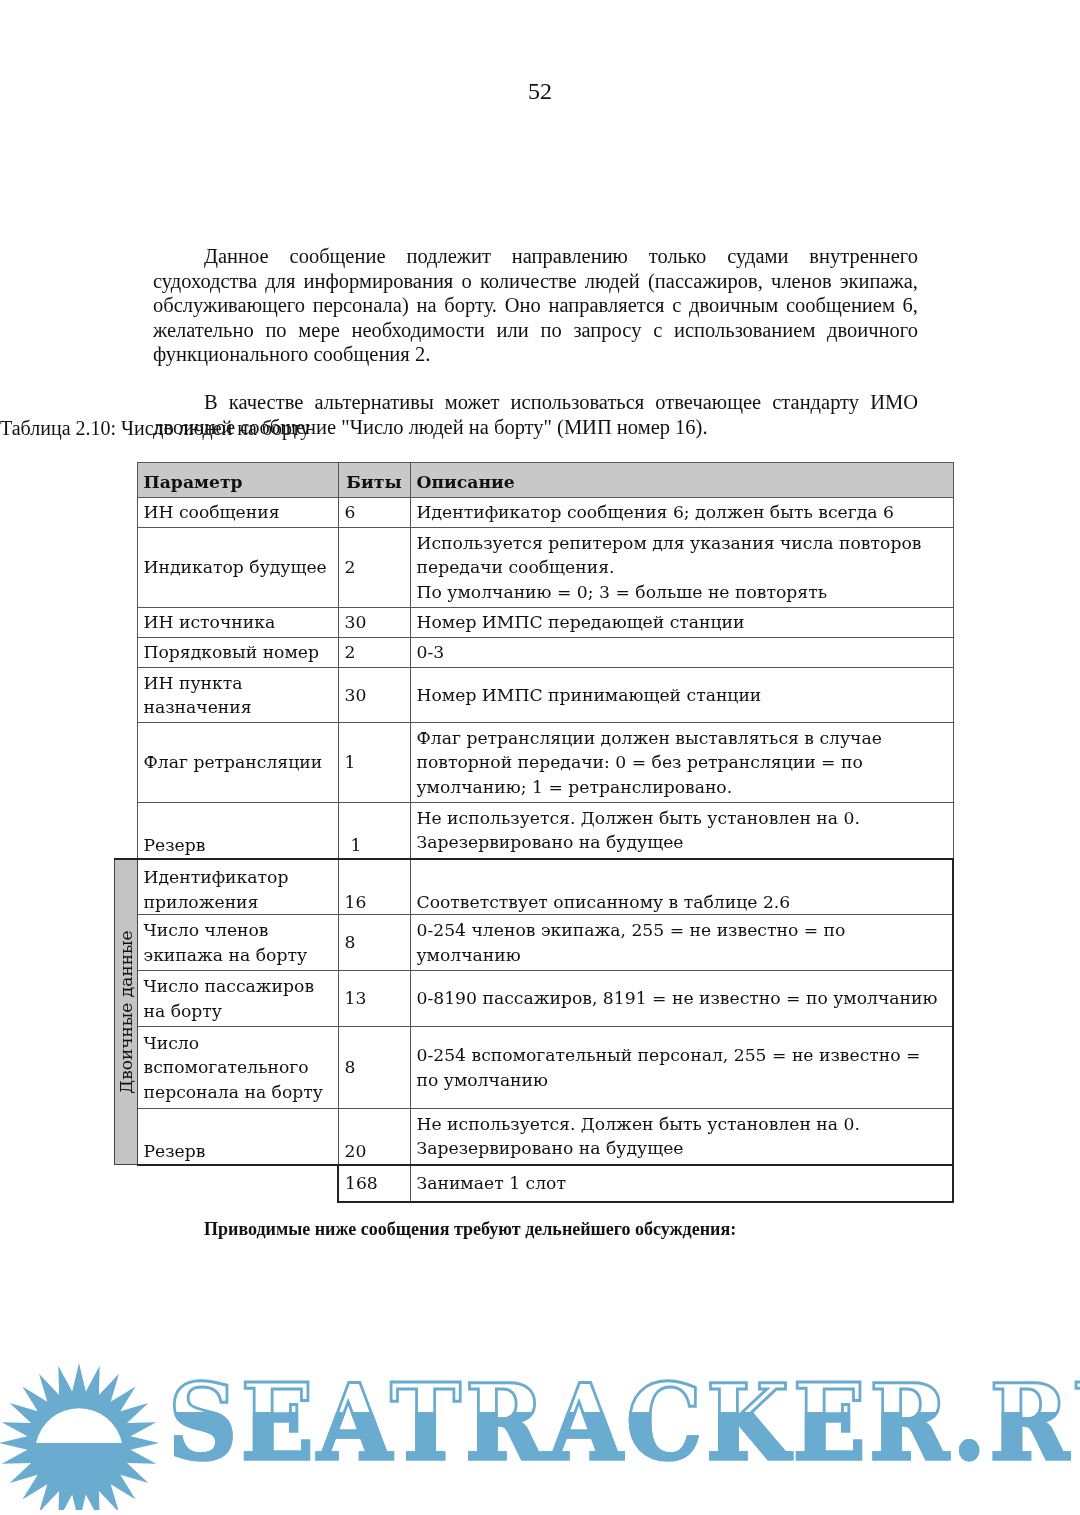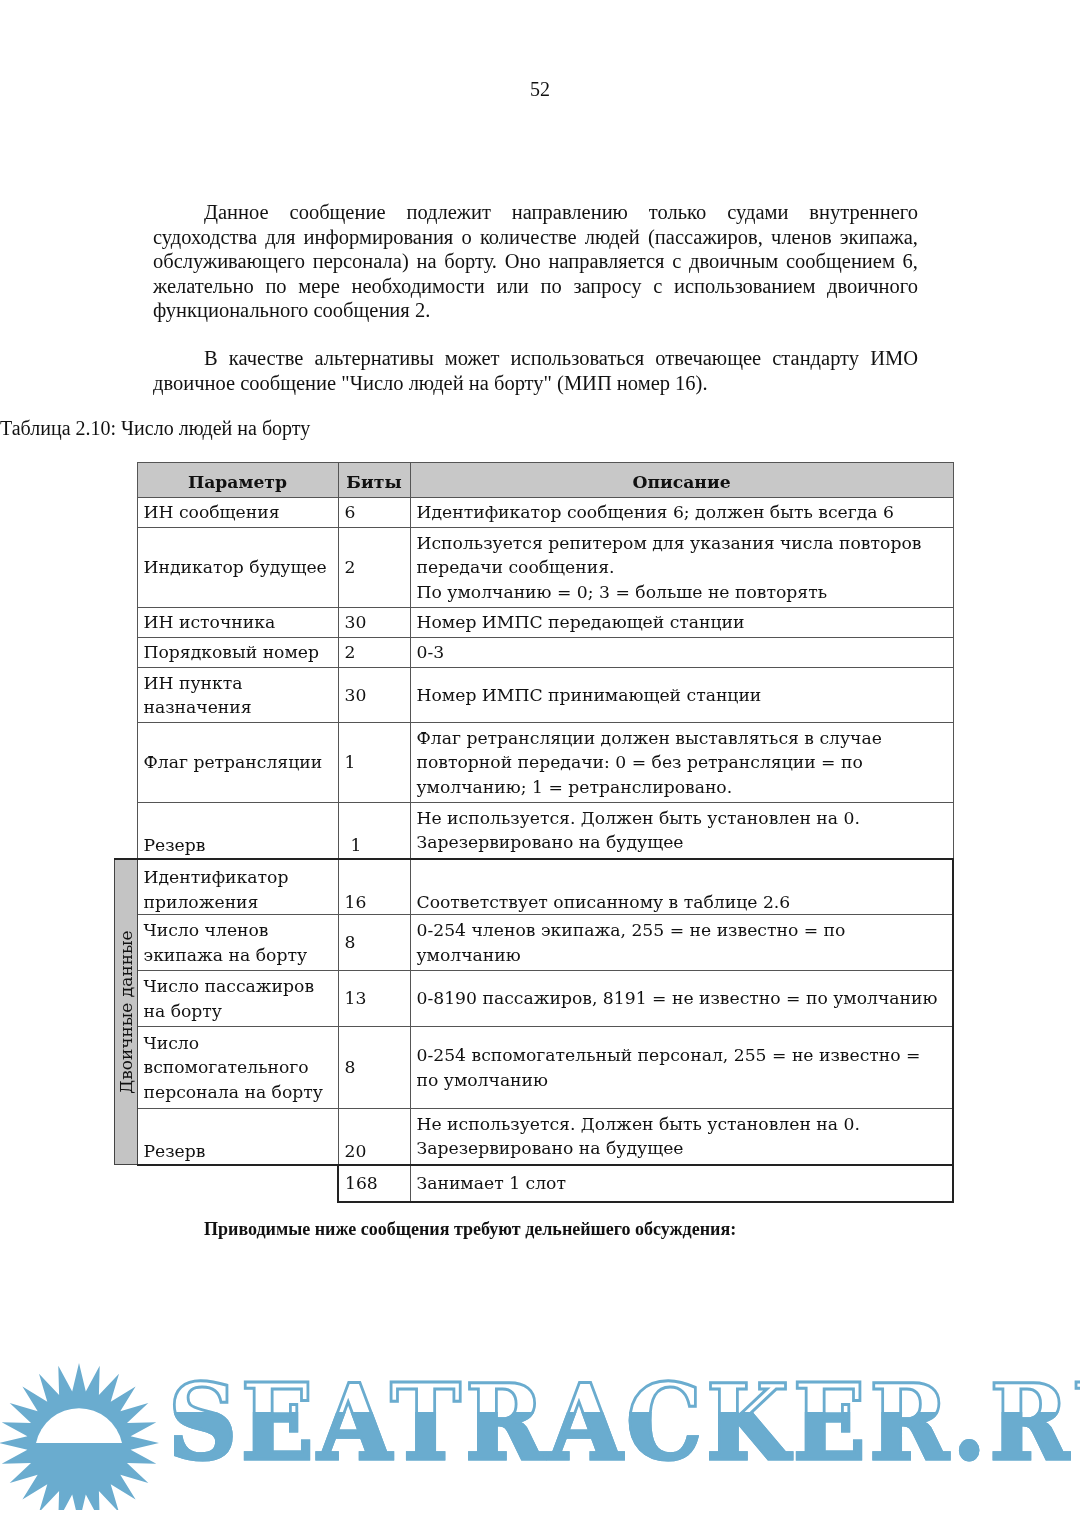--- a/index.html
+++ b/index.html
@@ -1,27 +1,27 @@
 <!DOCTYPE html>
 <html><head>
 <meta charset="utf-8">
 <style>
   html, body { margin: 0; padding: 0; background: #ffffff; }
   body { width: 1080px; height: 1515px; position: relative; overflow: hidden; color: #111; }
-  .page-number { position: absolute; top: 78px; left: 0; width: 1080px; text-align: center; font-family: "Liberation Serif", serif; font-size: 20px; }
+  .page-number { position: absolute; top: 78px; left: 0; width: 1080px; text-align: center; font-family: "Liberation Serif", serif; font-size: 24px; }
   .heading { position: absolute; top: 128px; left: 120px; width: 800px; font-family: "Liberation Serif", serif; font-weight: bold; font-size: 20.5px; line-height: 27px; }
   .heading .num { display: inline-block; width: 84px; }
   .heading .line2 { padding-left: 84px; }
-  .para { position: absolute; left: 153px; width: 765px; font-family: "Liberation Serif", serif; font-size: 20.5px; line-height: 24.6px; text-align: justify; text-indent: 51px; }
+  .para { position: absolute; left: 153px; width: 765px; font-family: "Liberation Serif", serif; font-size: 20.5px; line-height: 24.6px; text-align: justify; text-indent: 51px; margin-top: 44px; }
   .p1 { top: 200px; }
   .p2 { top: 346px; }
   .caption { position: absolute; top: 417px; left: 0; width: 1080px; text-align: left; font-family: "Liberation Serif", serif; font-size: 20px; }
   table.spec { position: absolute; top: 462px; left: 114px; border-collapse: collapse; font-family: "DejaVu Serif", serif; font-size: 17.2px; }
   table.spec td { border: 1px solid #555; padding: 0 6px; vertical-align: middle; line-height: 24.5px; }
-  table.spec tr.hdr td { background: #c8c8c8; font-weight: bold; font-family: "DejaVu Serif", serif; height: 30px; padding-top: 4px; text-align: center; }
+  table.spec tr.hdr td { background: #c8c8c8; font-weight: bold; font-family: "DejaVu Serif", serif; height: 30px; padding-top: 4px; }
   .side { width: 22px; padding: 0 !important; border: none !important; }
   .side-cell { background: #c4c4c4; border: 1px solid #444 !important; border-right: 1px solid #444 !important; padding: 0 !important; position: relative; }
   .side-label { position: absolute; left: 50%; top: 50%; transform: translate(-50%, -50%) rotate(-90deg); white-space: nowrap; font-family: "DejaVu Serif", serif; font-size: 17px; }
   .c-param { width: 188px; }
   .c-bits { width: 59px; }
   .c-desc { width: 530px; }
   .bot { vertical-align: bottom !important; }
   .thick-top td { border-top: 2px solid #222 !important; }
   .thick-right { border-right: 2px solid #222 !important; }
   .thick-bottom td { border-bottom: 2px solid #222 !important; }

